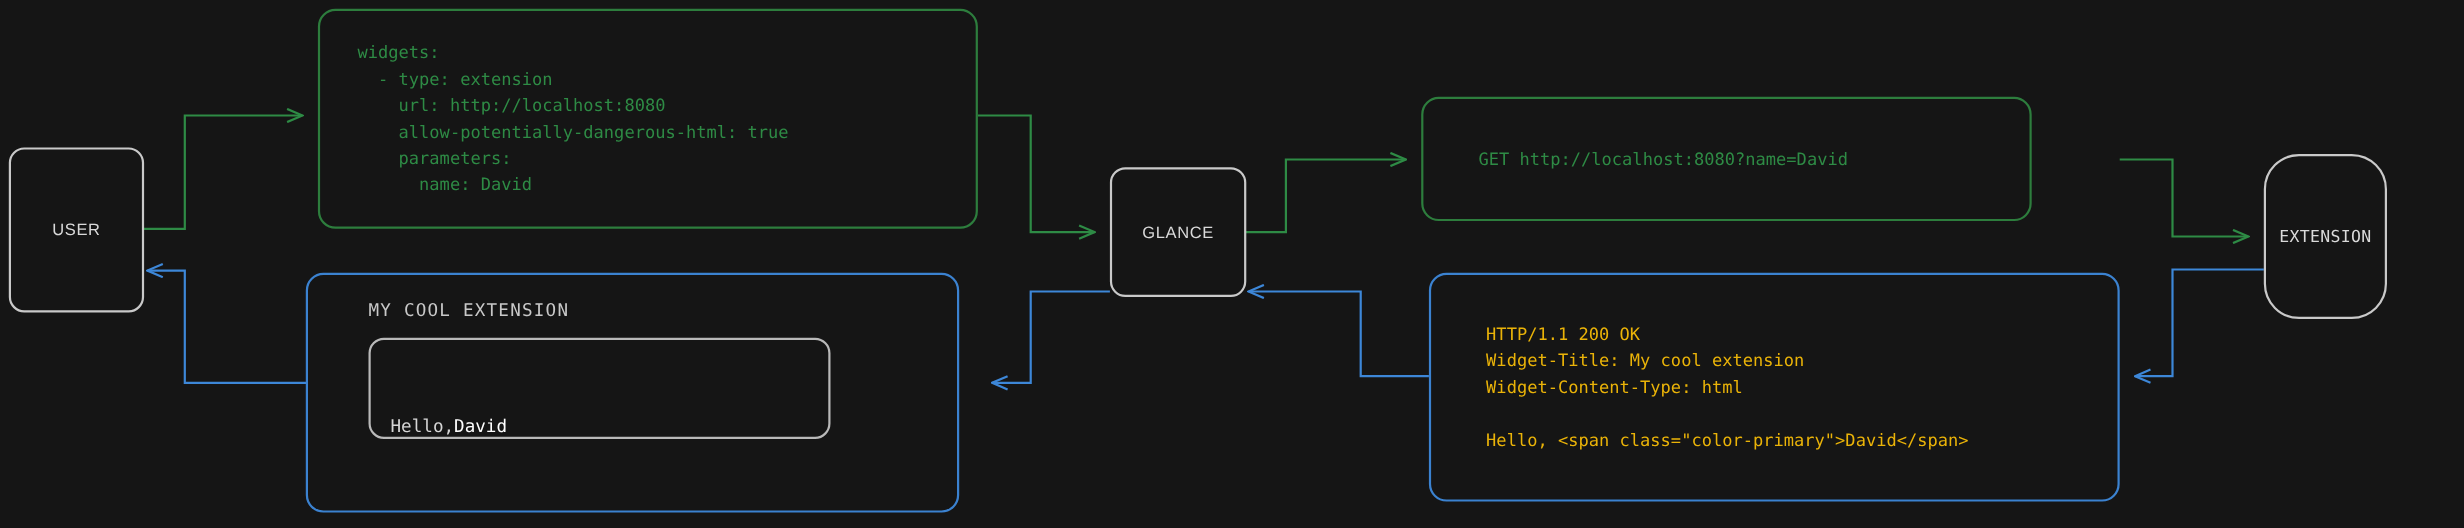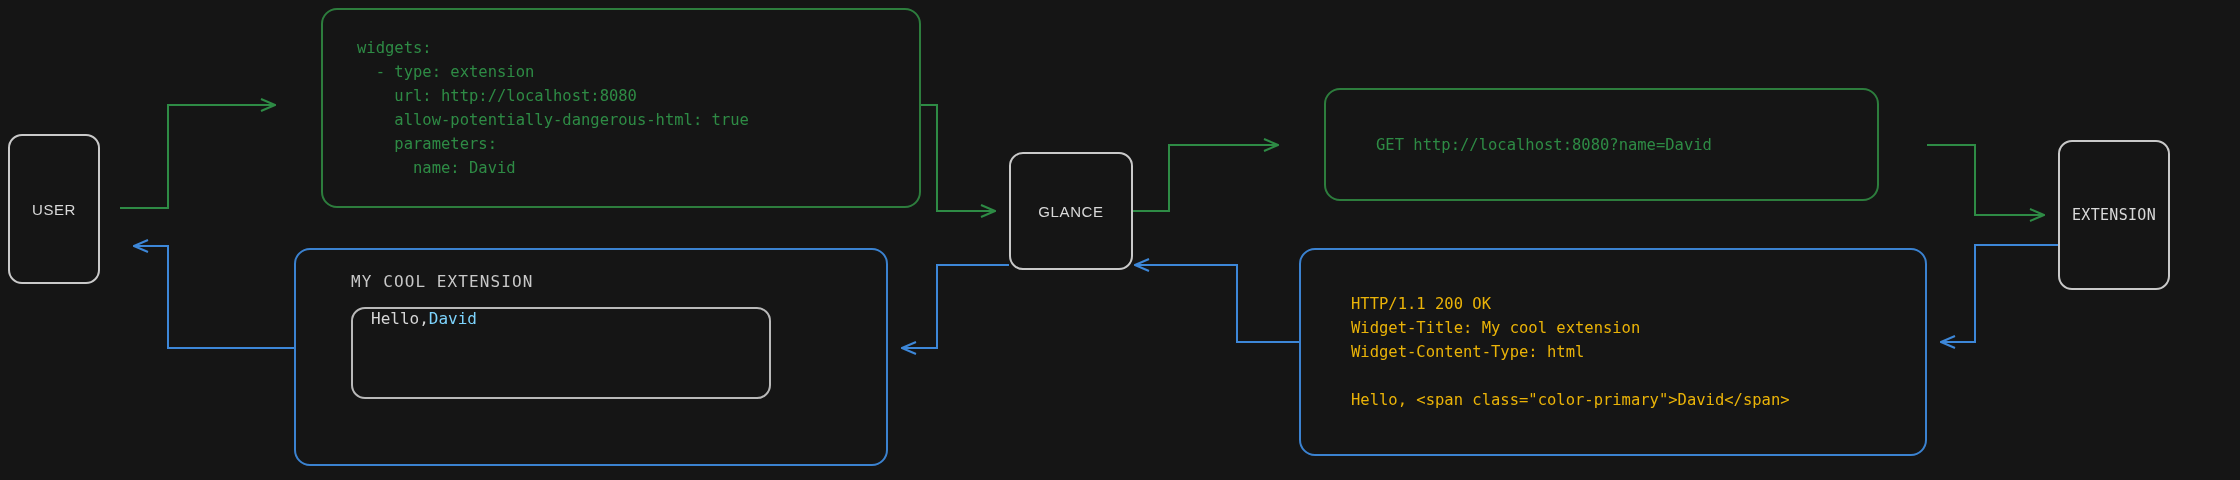--- a/index.html
+++ b/index.html
@@ -47,78 +47,78 @@
     letter-spacing: 0.6px;
     color: #d9d9d9;
     white-space: nowrap;
   }
   .node-label.mono {
     font-family: "DejaVu Sans Mono", "Liberation Mono", monospace;
     font-size: 15px;
     letter-spacing: 0.3px;
   }
 
-  #node-user      { left: 8px;   top: 134px; width: 92px; height: 150px; }
+  #node-user      { left: 8px;   top: 134px; width: 123px; height: 150px; }
   #node-glance    { left: 1009px; top: 152px; width: 124px; height: 118px; }
-  #node-extension { left: 2058px; top: 140px; width: 112px; height: 150px; }
+  #node-extension { left: 2058px; top: 140px; width: 112px; height: 150px; border-radius: 32px; }
 
   
   .panel {
     position: absolute;
     box-sizing: border-box;
     border: 2px solid;
     border-radius: 16px;
     background: #151515;
     display: flex;
     flex-direction: column;
     justify-content: center;
   }
-  .panel.green { border-color: #2d7d3d; margin-left: 32px; }
+  .panel.green { border-color: #2d7d3d; }
   .panel.blue  { border-color: #3b82d0; }
 
   .code {
     font-family: "DejaVu Sans Mono", "Liberation Mono", monospace;
     font-size: 15.5px;
     line-height: 24px;
     white-space: pre;
     margin: 0;
   }
   .code.green { color: #2e8b45; }
   .code.blue  { color: #eab308; }
 
   #panel-config  { left: 289px;  top: 8px;   width: 600px; height: 200px; padding-left: 34px; }
   #panel-request { left: 1292px; top: 88px;  width: 555px; height: 113px; padding-left: 50px; }
   #panel-response{ left: 1299px; top: 248px; width: 628px; height: 208px; padding-left: 50px; }
-  #panel-widget  { left: 294px;  top: 248px; width: 594px; height: 218px; padding: 0; justify-content: flex-start; }
+  #panel-widget  { left: 278px;  top: 248px; width: 594px; height: 218px; padding: 0; justify-content: flex-start; }
 
   
   .widget-inner {
     padding: 22px 0 0 55px;
   }
   .widget-title {
     font-family: "DejaVu Sans Mono", "Liberation Mono", monospace;
     font-size: 16px;
     letter-spacing: 1.1px;
     color: #c8c8c8;
     margin-bottom: 16px;
   }
   .widget-card {
     box-sizing: border-box;
     width: 420px;
     height: 92px;
     border: 2px solid #b9b9b9;
     border-radius: 14px;
     display: flex;
-    align-items: flex-start;
+    align-items: flex-end;
     padding-left: 18px;
     font-family: "DejaVu Sans Mono", "Liberation Mono", monospace;
     font-size: 16px;
     color: #d6d6d6;
   }
-  .accent-name { color: #7dd3fc; }
+  .accent-name { color: #ffffff; }
 </style>
 </head>
 <body>
 
 <div id="stage">
 
   <svg class="wires" viewBox="0 0 2240 480">
     <defs>
       <marker id="arrow-green-r" markerWidth="16" markerHeight="14" refX="15" refY="7" orient="auto" markerUnits="userSpaceOnUse">
         <path d="M1,1 L15,7 L1,13" fill="none" stroke="#2e8b45" stroke-width="2"></path>

